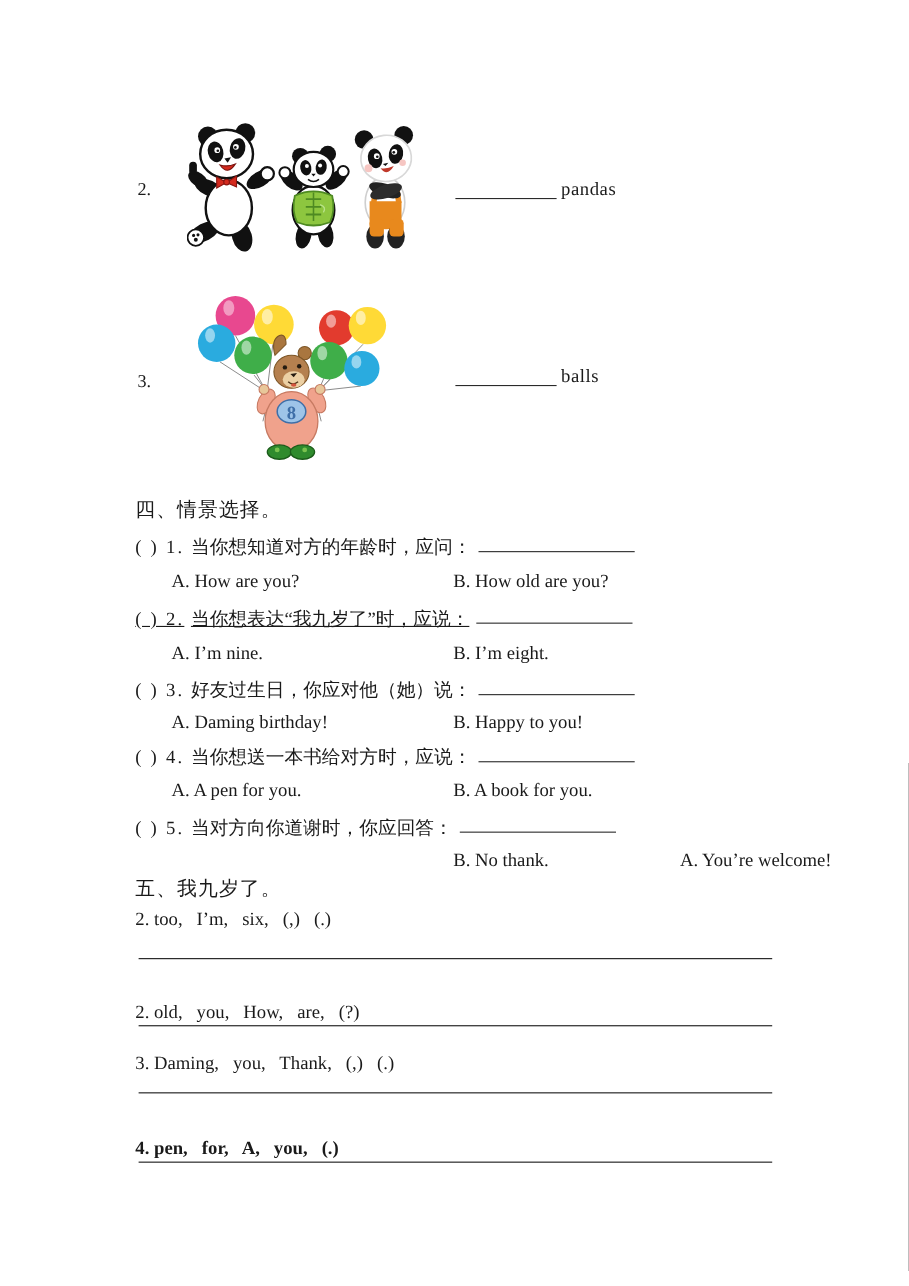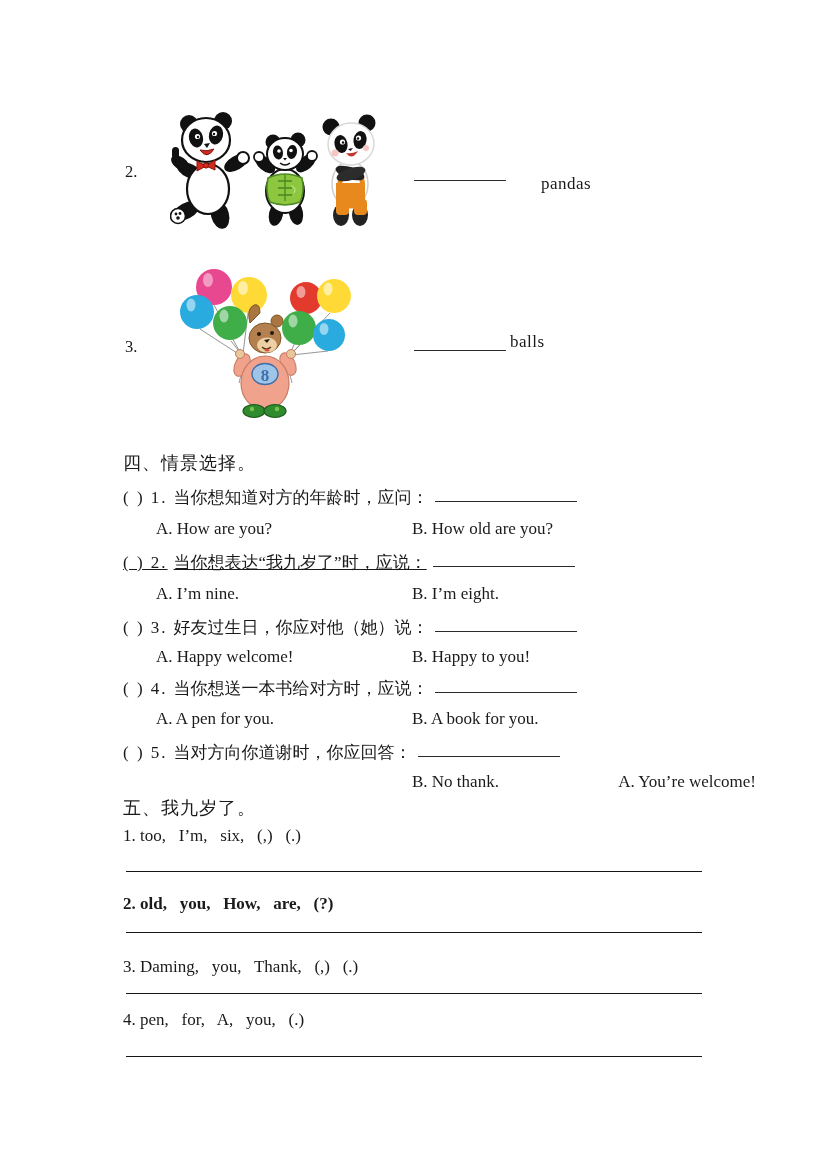--- a/index.html
+++ b/index.html
@@ -121,21 +121,21 @@
       <circle cx="173" cy="31.5" r="1.2" fill="#111"></circle>
         <circle cx="188" cy="27.5" r="1.2" fill="#111"></circle>
       <circle cx="165" cy="42" r="3.6" fill="#f6c6c2"></circle>
         <circle cx="196" cy="37" r="3" fill="#f6c6c2"></circle>
       <path d="M176 42 q6 8 12 -2 q-6 3 -12 2 z" fill="#c0392b"></path>
       <path d="M178 38 l5 -1 l-2.5 3 z" fill="#111"></path>
     </g>
   </svg>
 
   <div class="abs pic-blank" style="left:414px; top:180px;"></div>
-  <span class="abs word-label" style="left:541px; top:162px;margin-top:12px;">pandas</span>
+  <span class="abs word-label" style="left:510px; top:162px;">pandas</span>
 
   <span class="abs num-label" style="left:125px; top:337px;">3.</span>
 
   <svg class="abs" style="left:178px; top:261px;" width="185" height="160" viewBox="0 0 185 160" aria-hidden="true">
 
     <g stroke="#8a8a8a" stroke-width="0.9" fill="none">
       <path d="M22 68 L62 94"></path>
         <path d="M36 44 L63 93"></path>
         <path d="M53 80 L64 94"></path>
         <path d="M70 52 L65 93"></path>
@@ -212,21 +212,21 @@
     </div>
     <div class="row opt-row" style="top:133px; width:600px;">
       <span>A. I’m nine.</span>
       <span class="opt-b">B. I’m eight.</span>
     </div>
 
     <div class="row" style="top:165px;">
       <span class="q-prefix">( ) 3.</span><span>好友过生日，你应对他（她）说：</span><span class="answer-blank"></span>
     </div>
     <div class="row opt-row" style="top:196px; width:600px;">
-      <span>A. Happy welcome!</span>
+      <span>A. Daming birthday!</span>
       <span class="opt-b">B. Happy to you!</span>
     </div>
 
     <div class="row" style="top:226px;">
       <span class="q-prefix">( ) 4.</span><span>当你想送一本书给对方时，应说：</span><span class="answer-blank"></span>
     </div>
     <div class="row opt-row" style="top:258px; width:600px;">
       <span>A. A pen for you.</span>
       <span class="opt-b">B. A book for you.</span>
     </div>
@@ -236,26 +236,26 @@
     </div>
     <div class="row opt-row" style="top:321px; width:600px;text-align:right;">
       <span>A. You’re welcome!</span>
       <span class="opt-b">B. No thank.</span>
     </div>
   </div>
 
   <div class="sec5">
     <div class="row sec-title" style="top:0;">五、我九岁了。</div>
 
-    <div class="row" style="top:30px;">1. too,   I’m,   six,   (,)   (.)</div>
+    <div class="row" style="top:30px;">2. too,   I’m,   six,   (,)   (.)</div>
     <div class="write-line" style="top:75px;"></div>
 
-    <div class="row" style="top:98px;font-weight:bold;">2. old,   you,   How,   are,   (?)</div>
+    <div class="row" style="top:114px;">2. old,   you,   How,   are,   (?)</div>
     <div class="write-line" style="top:136px;"></div>
 
     <div class="row" style="top:161px;">3. Daming,   you,   Thank,   (,)   (.)</div>
     <div class="write-line" style="top:197px;"></div>
 
-    <div class="row" style="top:214px;">4. pen,   for,   A,   you,   (.)</div>
+    <div class="row" style="top:238px;font-weight:bold;">4. pen,   for,   A,   you,   (.)</div>
     <div class="write-line" style="top:260px;"></div>
   </div>
 
 </div>
 
 </body></html>

